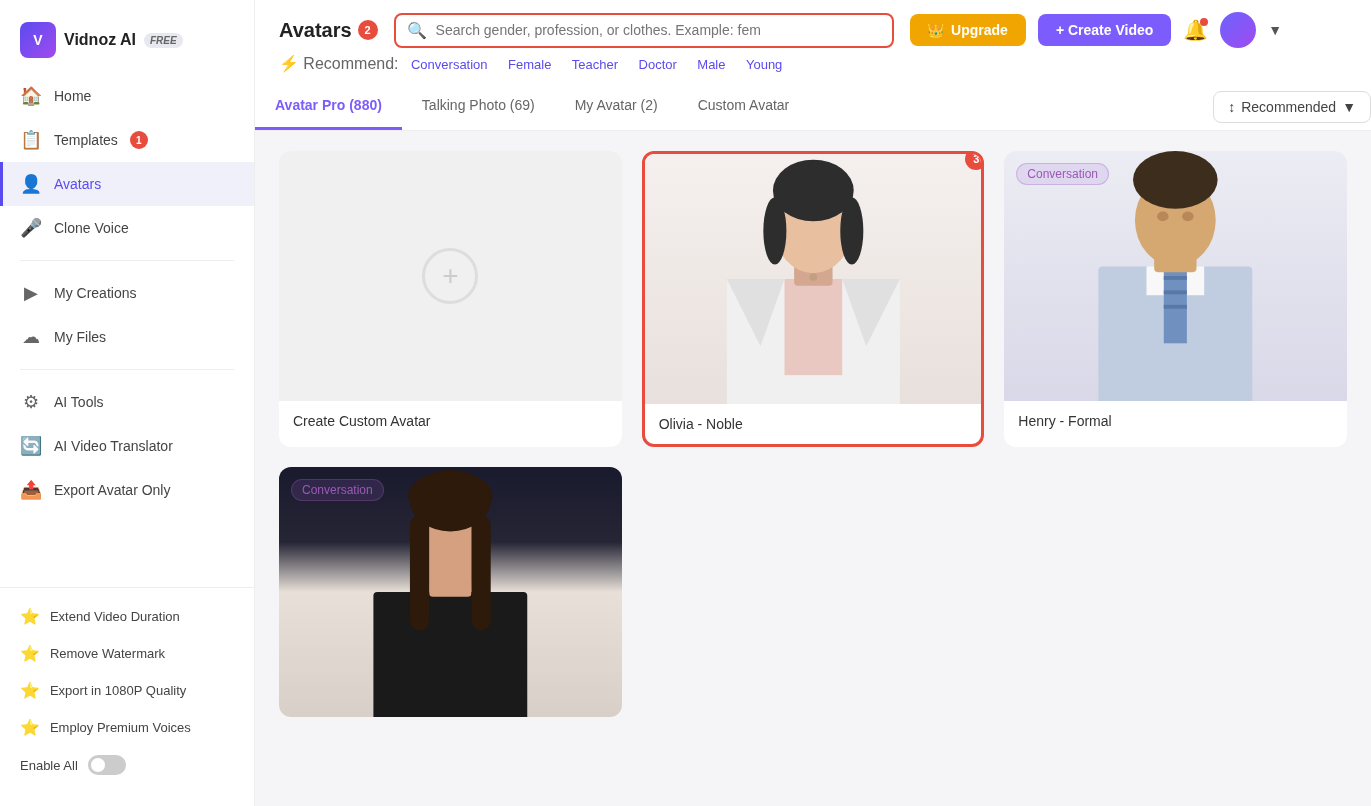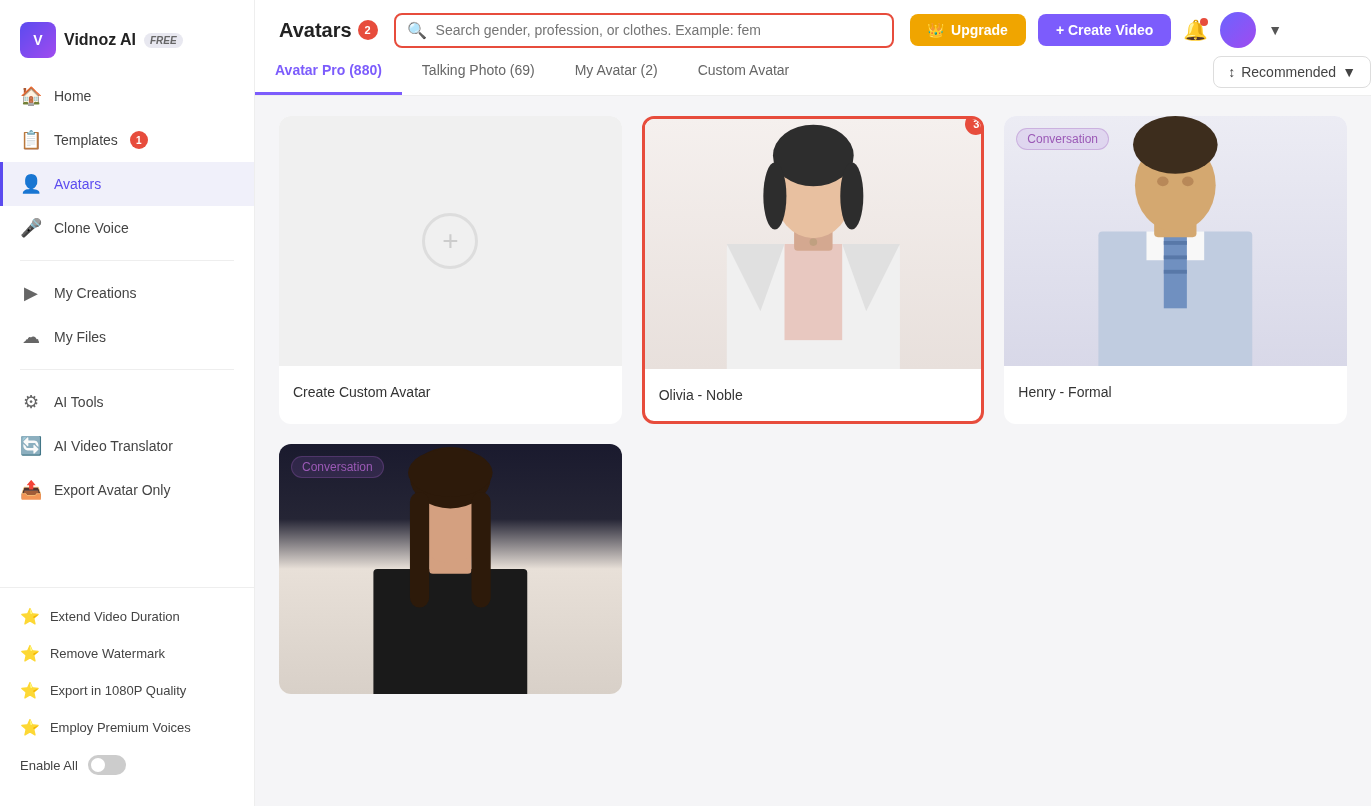--- a/index.html
+++ b/index.html
@@ -318,21 +318,21 @@
     }
     .plus-circle {
       width: 56px; height: 56px;
       border: 3px solid #ddd;
       border-radius: 50%;
       display: flex; align-items: center; justify-content: center;
       font-size: 28px;
       color: #ccc;
     }
     .avatar-label {
-      padding: 18px 14px;
+      padding: 12px 14px;
       font-size: 14px;
       color: #333;
       font-weight: 500;
     }
     .conversation-tag {
       position: absolute;
       top: 12px;
       left: 12px;
       background: rgba(160, 100, 220, 0.15);
       color: #9b59b6;
@@ -467,20 +467,29 @@
       </button>
       <button class="bell-btn">
         🔔
         <span class="bell-dot"></span>
       </button>
       <div class="avatar-circle"></div>
       <button class="chevron-btn">▼</button>
     </div>
   </div>
 
+  <div class="recommend-wrapper">
+    <span class="recommend-label">⚡ Recommend:</span>
+    <span class="recommend-tag">Conversation</span>
+    <span class="recommend-tag">Female</span>
+    <span class="recommend-tag">Teacher</span>
+    <span class="recommend-tag">Doctor</span>
+    <span class="recommend-tag">Male</span>
+    <span class="recommend-tag">Young</span>
+  </div>
 
   <div class="sub-header">
     <div class="tabs">
       <div class="tab active">
         <span>Avatar Pro (880)</span>
       </div>
       <div class="tab">
         <span>Talking Photo (69)</span>
       </div>
       <div class="tab">

